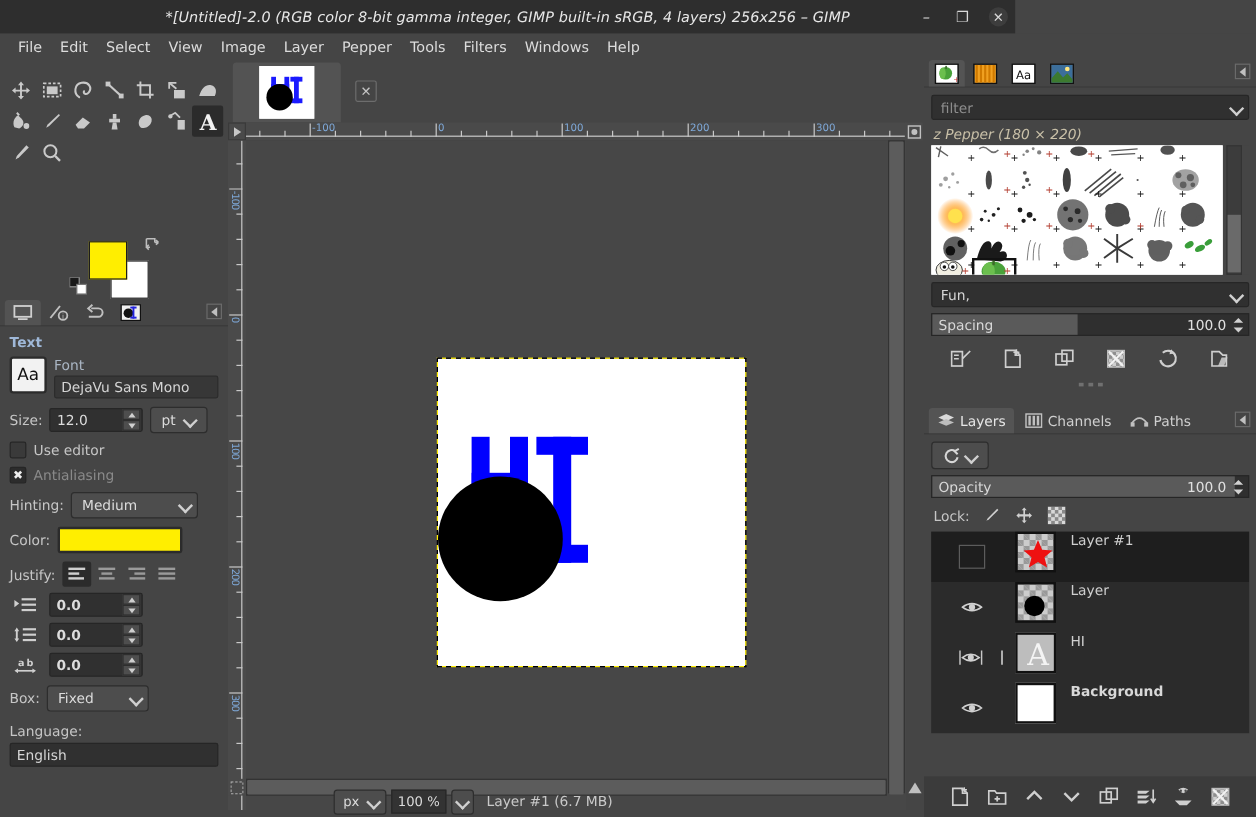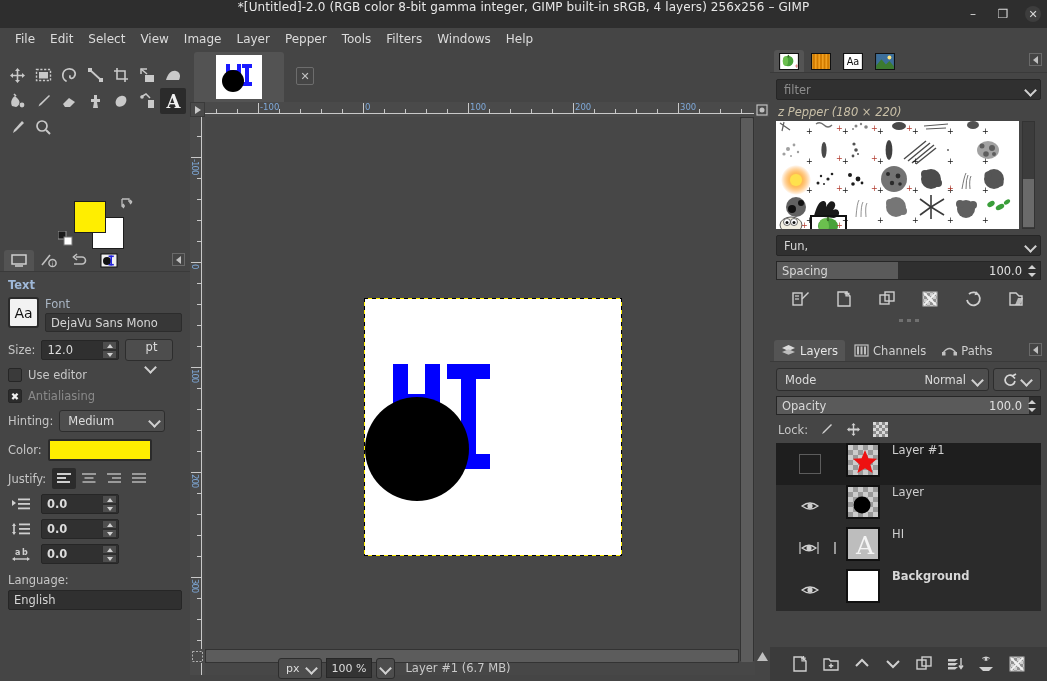--- a/index.html
+++ b/index.html
@@ -7,23 +7,23 @@
     width:1047px; height:681px; overflow:hidden;
     background:#454545;
     font-family:"DejaVu Sans","Liberation Sans",sans-serif;
     font-size:11.5px; color:#bcbcbc;
     -webkit-font-smoothing:antialiased;
   }
   .app { position:relative; width:1047px; height:681px; }
 
   
   .titlebar {
-    position:absolute; left:0; top:0; width:1047px; height:28px;
+    position:absolute; left:0; top:0; width:846px; height:28px;
     background:#2e2e2e;
-    display:flex; justify-content:center;
+    display:flex; align-items:center; justify-content:center;font-style:italic;
   }
   .titlebar .title { font-size:12px; color:#e8e8e8; letter-spacing:.1px; }
   .winbtns { position:absolute; right:6px; top:0; height:28px; display:flex; align-items:center; gap:14px; }
   .winbtn { width:16px; height:16px; position:relative; cursor:pointer; color:#d8d8d8; font-size:12px;
             display:flex; align-items:center; justify-content:center; }
   .winbtn.close { border-radius:50%; background:#3d3d3d; font-size:11px; }
 
   
   .menubar {
     position:absolute; left:0; top:28px; width:1047px; height:22px;
@@ -415,21 +415,21 @@
 
         <div class="row">
           <div class="rlabel">Size:</div>
           <div class="spin">
             <div class="val">12.0</div>
             <div class="arrows">
               <div class="arrow-up"></div>
               <div class="arrow-dn"></div>
             </div>
           </div>
-          <div class="combo" style="width:48px;flex-direction:column;">
+          <div class="combo" style="width:48px;">
             <span>pt</span>
             <span class="chev"></span>
           </div>
         </div>
 
         <div class="row">
           <div class="chk"></div>
           <div class="rlabel">Use editor</div>
         </div>
 
@@ -533,20 +533,27 @@
           </div>
           <div class="spin">
             <div class="val">0.0</div>
             <div class="arrows">
               <div class="arrow-up"></div>
               <div class="arrow-dn"></div>
             </div>
           </div>
         </div>
 
+        <div class="row">
+          <div class="rlabel">Box:</div>
+          <div class="combo" style="width:85px; justify-content:space-between;">
+            <span>Fixed</span>
+            <span class="chev"></span>
+          </div>
+        </div>
 
         <div style="margin-top:9px;">
           <div class="rlabel">Language:</div>
           <div class="langentry">English</div>
         </div>
       </div>
 
     </div>
   </div>
 
@@ -1041,27 +1048,20 @@
               <path d="M1 9 Q7.5 0 14 9" fill="none" stroke="#c0c0c0" stroke-width="1.4"></path>
               <rect x="0" y="8" width="3.5" height="3.5" fill="#c0c0c0"></rect>
               <rect x="11.5" y="8" width="3.5" height="3.5" fill="#c0c0c0"></rect>
             </svg>
           <span>Paths</span>
         </div>
         <div class="lay-menu-btn"></div>
       </div>
 
       <div class="moderow">
-        <div class="modecombo">
-          <span>Mode</span>
-          <span class="val">
-            <span>Normal</span>
-            <span class="chev"></span>
-          </span>
-        </div>
         <div class="revertbtn">
           <svg width="15" height="15" viewBox="0 0 15 15">
               <path d="M10 4 A5 5 0 1 0 12 9" fill="none" stroke="#d6d6d6" stroke-width="1.7"></path>
               <path d="M13 2 L9.5 4 L12 6.5" fill="none" stroke="#d6d6d6" stroke-width="1.7"></path>
             </svg>
           <span class="chev"></span>
         </div>
       </div>
 
       <div class="slider">

